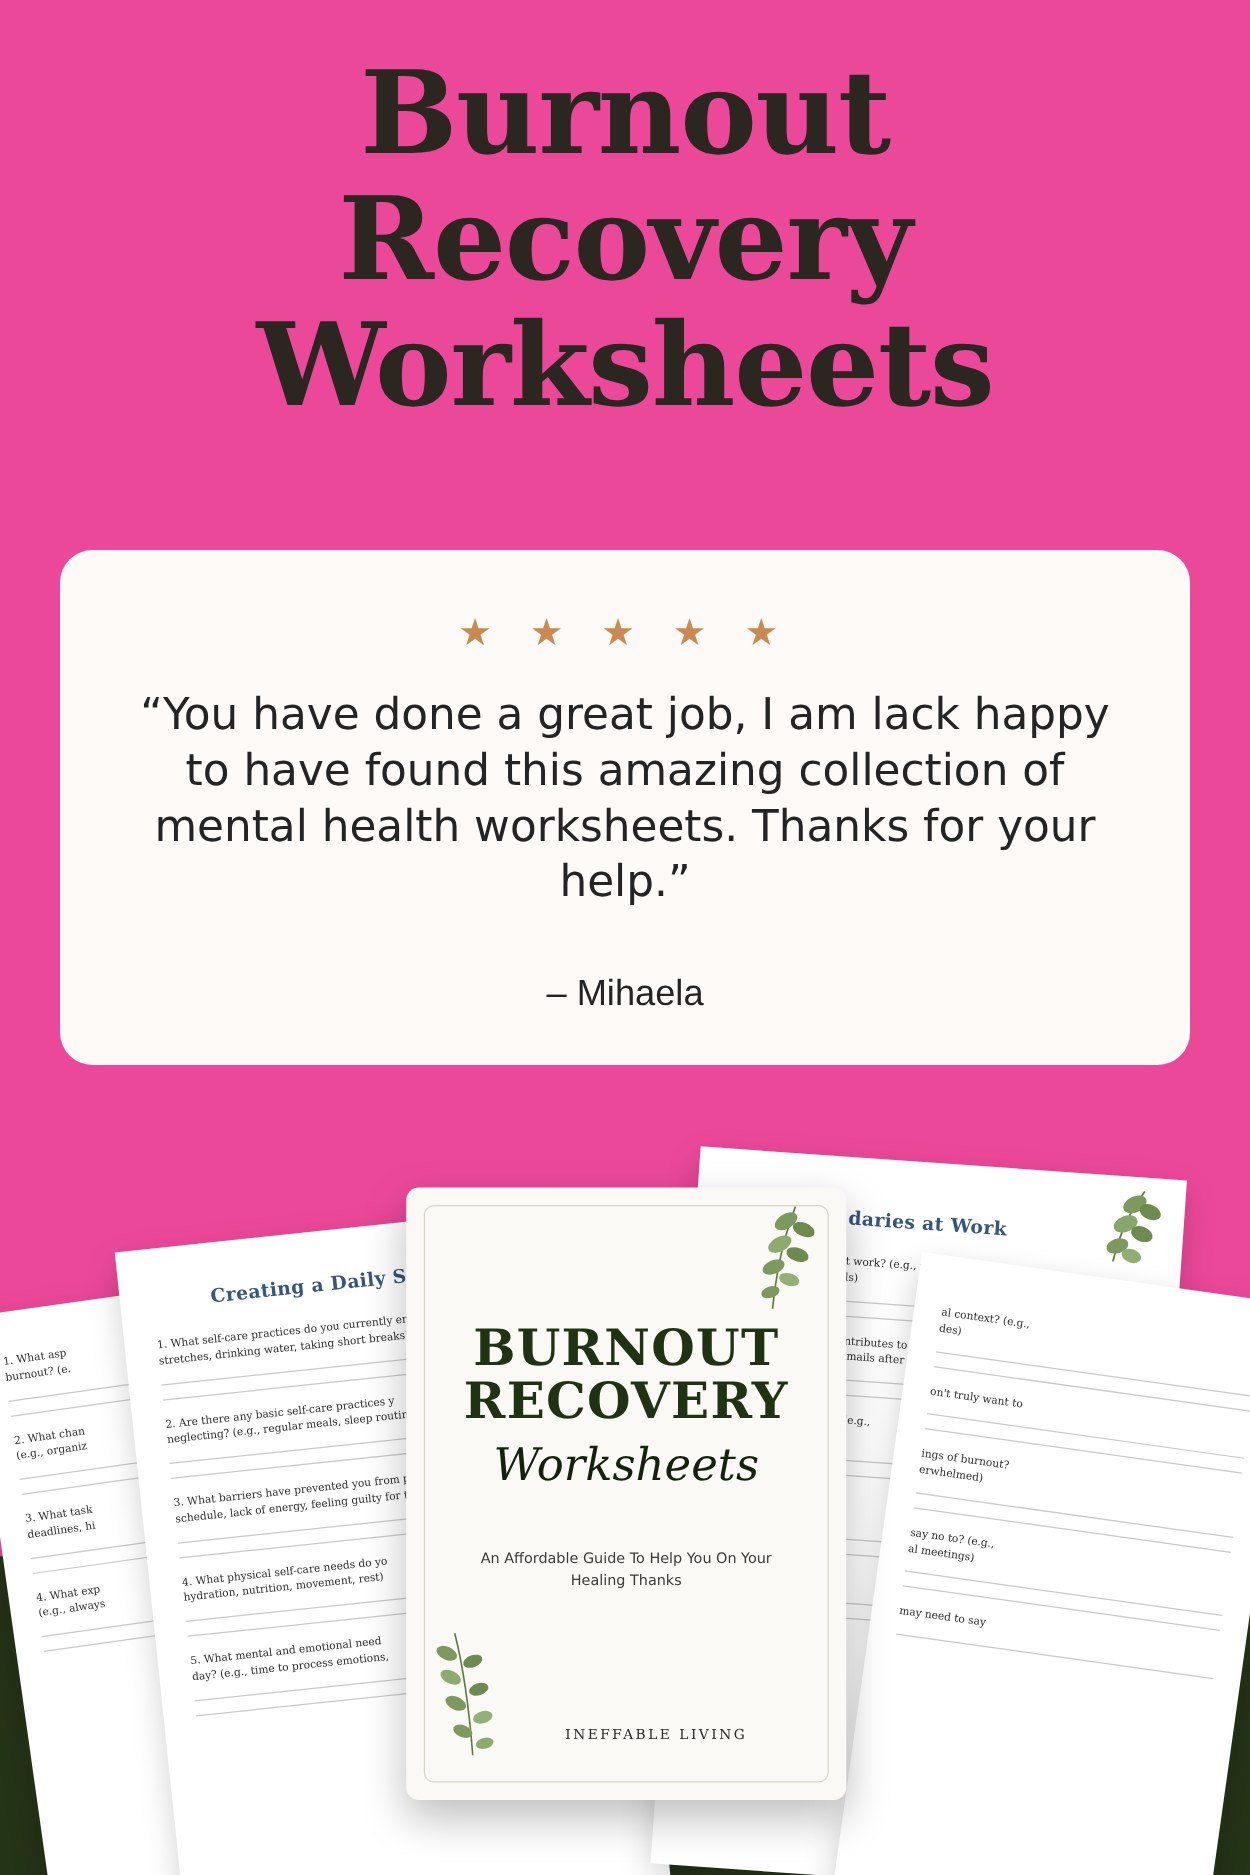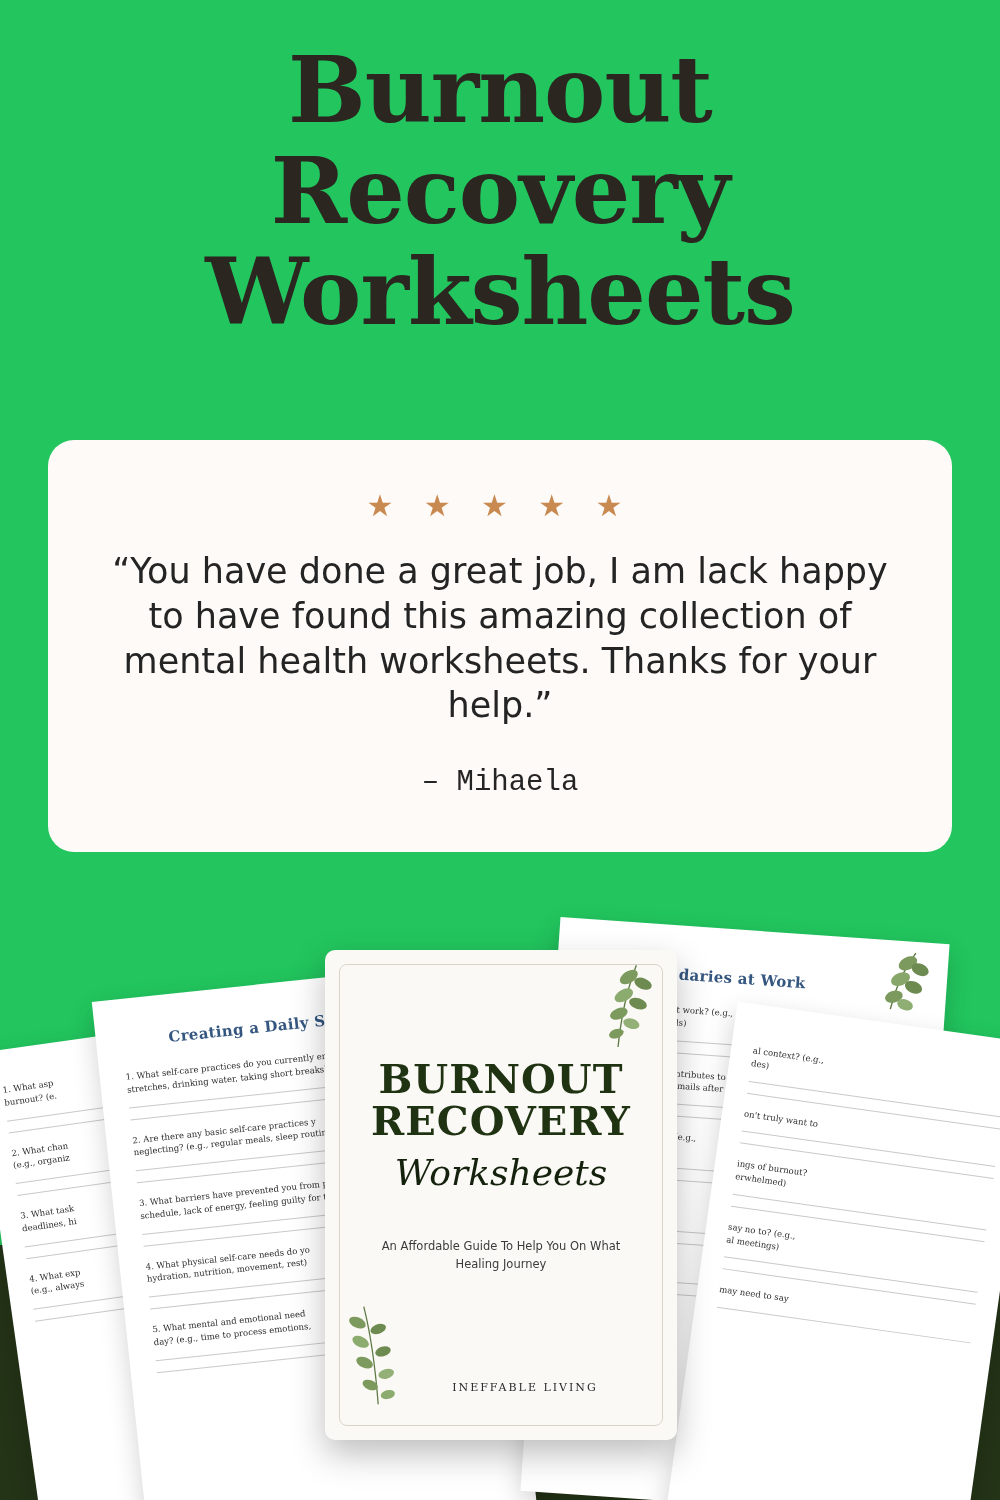--- a/index.html
+++ b/index.html
@@ -13,21 +13,21 @@
     background: #faf2ea;
     position: relative;
   }
 
   
   .page {
     position: absolute;
     inset: 0;
     width: 1000px;
     height: 1500px;
-    background: #22c55e;
+    background: #ec4899;
     overflow: hidden;
   }
 
   
   .title-block {
     position: absolute;
     top: 40px;
     left: 0;
     width: 1000px;
     text-align: center;
@@ -62,22 +62,22 @@
   }
   .quote {
     margin-top: 26px;
     font-family: "DejaVu Sans", sans-serif;
     font-size: 35px;
     line-height: 1.28;
     color: #242424;
     font-weight: 400;
   }
   .attribution {
-    margin-top: 38px;
-    font-family: Liberation Mono, monospace;
+    margin-top: 50px;
+    font-family: Liberation Sans, sans-serif;
     font-size: 29px;
     color: #242424;
   }
 
   
   .green-band {
     position: absolute;
     left: 0;
     bottom: 0;
     width: 1000px;
@@ -427,19 +427,19 @@
         <ellipse cx="27" cy="72" rx="11" ry="6.5" fill="#7c9a5e" transform="rotate(24 27 72)"></ellipse>
         <ellipse cx="54" cy="86" rx="10" ry="6" fill="#93b176" transform="rotate(-16 54 86)"></ellipse>
         <ellipse cx="34" cy="100" rx="10" ry="6" fill="#7c9a5e" transform="rotate(22 34 100)"></ellipse>
         <ellipse cx="56" cy="112" rx="9" ry="5.5" fill="#8cab6f" transform="rotate(-14 56 112)"></ellipse>
       </svg>
 
       <div class="cover-content">
         <div class="cover-l1">BURNOUT</div>
         <div class="cover-l2">RECOVERY</div>
         <div class="cover-script">Worksheets</div>
-        <div class="cover-sub">An Affordable Guide To Help You On What Healing Journey</div>
+        <div class="cover-sub">An Affordable Guide To Help You On Your Healing Thanks</div>
       </div>
       <div class="cover-brand">INEFFABLE LIVING</div>
     </div>
 
   </div>
 </div>
 
 </body></html>

